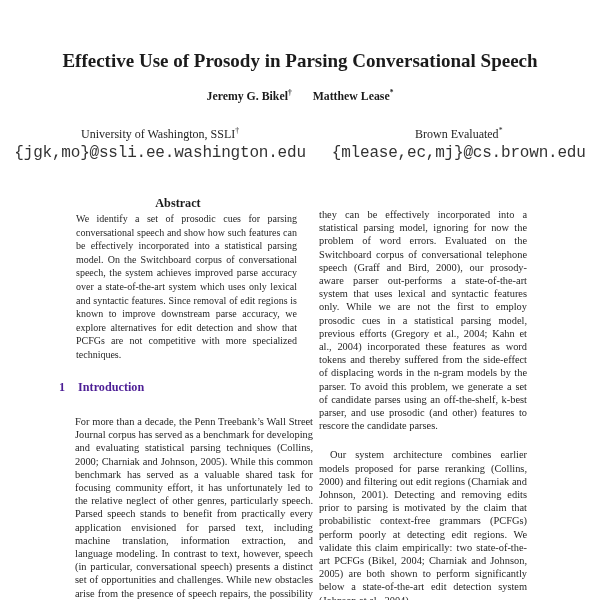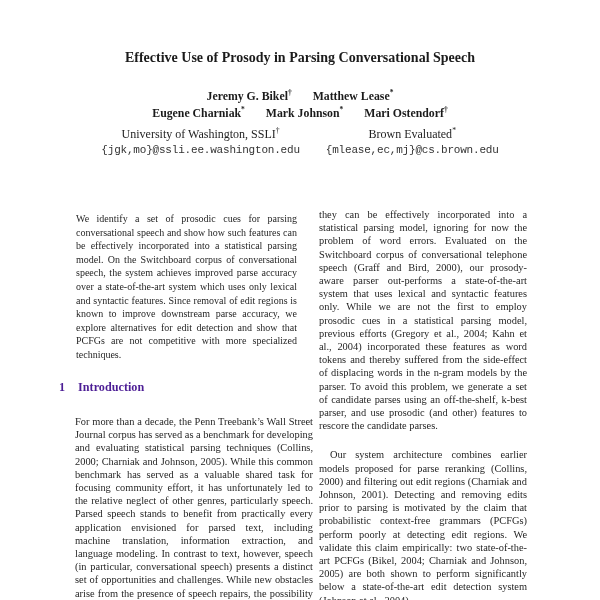--- a/index.html
+++ b/index.html
@@ -9,21 +9,21 @@
     height: 600px;
     background: #ffffff;
     overflow: hidden;
     font-family: "Liberation Serif", "DejaVu Serif", serif;
     color: #262626;
   }
   .title {
     position: absolute;
     top: 50px; left: 0; width: 600px;
     text-align: center;
-    font-size: 14px;
+    font-size: 19px;
     font-weight: bold;
     color: #1b1b1b;
   }
   .authors {
     position: absolute;
     top: 86px; left: 0; width: 600px;
     text-align: center;
     font-size: 11.8px;
     font-weight: bold;
     line-height: 13.5px;
@@ -37,21 +37,21 @@
     display: flex;
     justify-content: center;
     gap: 26px;
   }
   .affil-col { text-align: center; }
   .affil-name { font-size: 12px; color: #1f1f1f; }
   .affil-name sup { font-size: 64%; }
   .affil-email {
     margin-top: 2px;
     font-family: "Liberation Mono", "DejaVu Sans Mono", monospace;
-    font-size: 11px;
+    font-size: 16px;
     letter-spacing: -0.2px;
     color: #333333;
     white-space: nowrap;
   }
   .abstract-heading {
     position: absolute;
     top: 196px; left: 59px; width: 238px;
     text-align: center;
     font-size: 12.2px;
     font-weight: bold;
@@ -95,38 +95,34 @@
 
 <div class="page">
 
   <div class="title">Effective Use of Prosody in Parsing Conversational Speech</div>
 
   <div class="authors">
     <div class="author-row">
       <span class="author"><span>Jeremy G. Bikel</span><sup>†</sup></span>
       <span class="author"><span>Matthew Lease</span><sup>*</sup></span>
     </div>
-    <div class="author-row">
-      <span class="author"><span>Eugene Charniak</span><sup>*</sup></span>
-      <span class="author"><span>Mark Johnson</span><sup>*</sup></span>
-      <span class="author"><span>Mari Ostendorf</span><sup>†</sup></span>
-    </div>
   </div>
 
   <div class="affils">
     <div class="affil-col">
       <div class="affil-name"><span>University of Washington, SSLI</span><sup>†</sup></div>
       <div class="affil-email">{jgk,mo}@ssli.ee.washington.edu</div>
     </div>
     <div class="affil-col">
       <div class="affil-name"><span>Brown Evaluated</span><sup>*</sup></div>
       <div class="affil-email">{mlease,ec,mj}@cs.brown.edu</div>
     </div>
   </div>
 
+  <div class="abstract-heading">Abstract</div>
   <p class="abstract-body">We identify a set of prosodic cues for parsing conversational speech and show how such features can be effectively incorporated into a statistical parsing model. On the Switchboard corpus of conversational speech, the system achieves improved parse accuracy over a state-of-the-art system which uses only lexical and syntactic features. Since removal of edit regions is known to improve downstream parse accuracy, we explore alternatives for edit detection and show that PCFGs are not competitive with more specialized techniques.</p>
 
   <div class="sec-heading" id="section1-heading">
     <span class="sec-num">1</span><span class="sec-title">Introduction</span>
   </div>
   <p class="body-par" id="intro-paragraph">For more than a decade, the Penn Treebank’s Wall Street Journal corpus has served as a benchmark for developing and evaluating statistical parsing techniques (Collins, 2000; Charniak and Johnson, 2005). While this common benchmark has served as a valuable shared task for focusing community effort, it has unfortunately led to the relative neglect of other genres, particularly speech. Parsed speech stands to benefit from practically every application envisioned for parsed text, including machine translation, information extraction, and language modeling. In contrast to text, however, speech (in particular, conversational speech) presents a distinct set of opportunities and challenges. While new obstacles arise from the presence of speech repairs, the possibility</p>
 
   <div class="col-right">
     <p class="body-par">they can be effectively incorporated into a statistical parsing model, ignoring for now the problem of word errors. Evaluated on the Switchboard corpus of conversational telephone speech (Graff and Bird, 2000), our prosody-aware parser out-performs a state-of-the-art system that uses lexical and syntactic features only. While we are not the first to employ prosodic cues in a statistical parsing model, previous efforts (Gregory et al., 2004; Kahn et al., 2004) incorporated these features as word tokens and thereby suffered from the side-effect of displacing words in the n-gram models by the parser. To avoid this problem, we generate a set of candidate parses using an off-the-shelf, k-best parser, and use prosodic (and other) features to rescore the candidate parses.</p>
     <p class="body-par">Our system architecture combines earlier models proposed for parse reranking (Collins, 2000) and filtering out edit regions (Charniak and Johnson, 2001). Detecting and removing edits prior to parsing is motivated by the claim that probabilistic context-free grammars (PCFGs) perform poorly at detecting edit regions. We validate this claim empirically: two state-of-the-art PCFGs (Bikel, 2004; Charniak and Johnson, 2005) are both shown to perform significantly below a state-of-the-art edit detection system (Johnson et al., 2004).</p>

